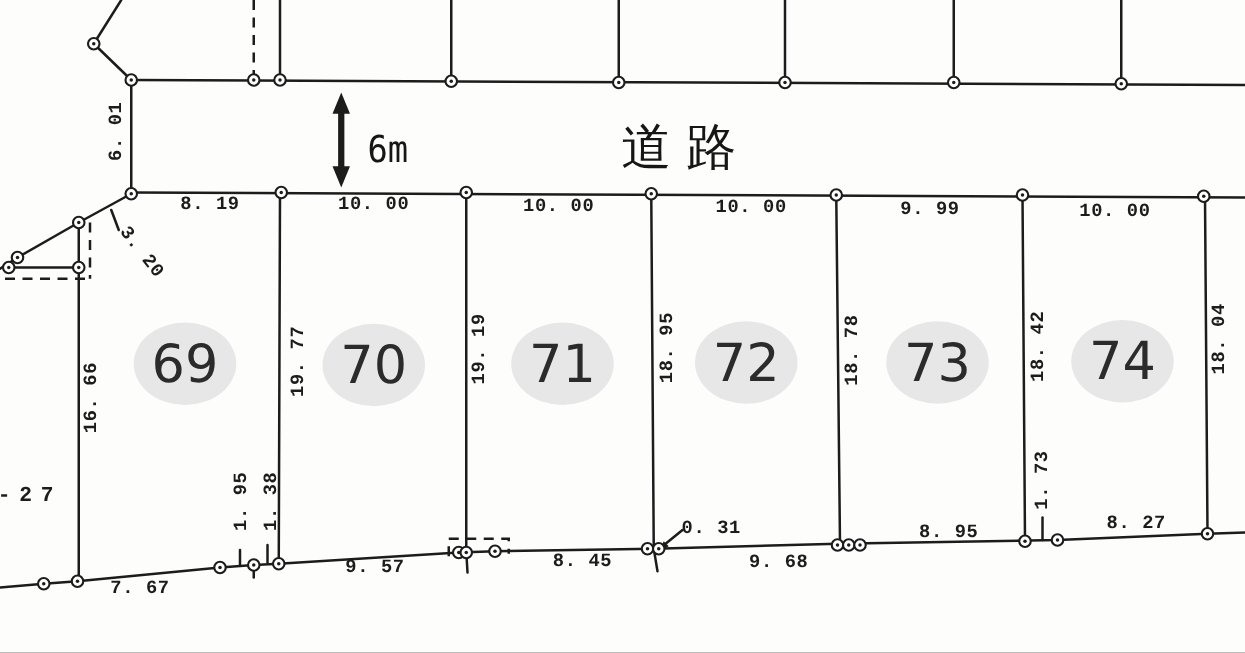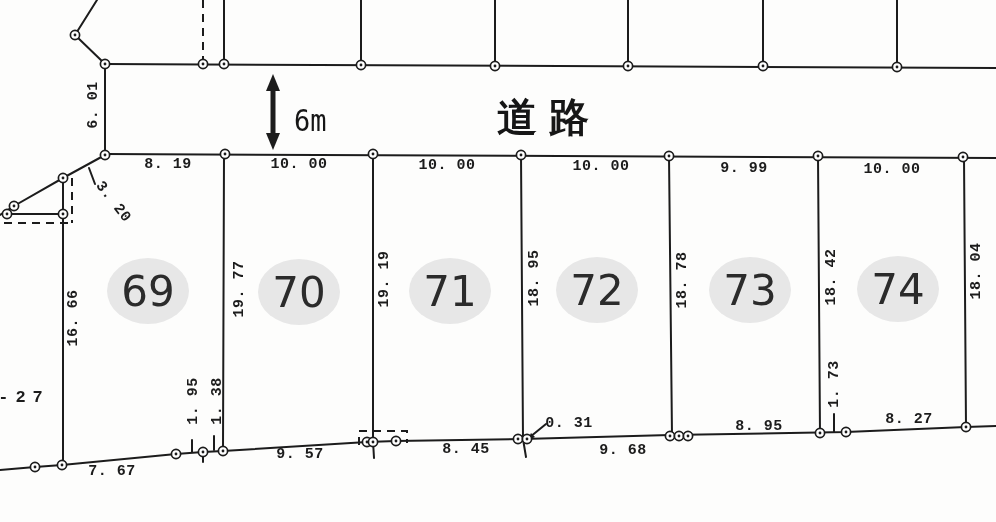--- a/index.html
+++ b/index.html
@@ -1,21 +1,21 @@
 <!DOCTYPE html>
 <html><head>
 <meta charset="utf-8">
 <style>
   html,body{margin:0;padding:0;background:#888;}
   #stage{
     position:relative;width:996px;height:522px;background:#fdfdfc;
     overflow:hidden;font-family:"DejaVu Sans",sans-serif;
   }
   #plat-svg{position:absolute;left:0;top:0;}
-  .overlay-label{position:absolute;color:#161616;white-space:nowrap;font-weight:bold;}
+  .overlay-label{position:absolute;color:#161616;white-space:nowrap;}
   #road-label{
     left:497px;top:90px;font-size:40px;letter-spacing:12px;
     font-family:"DejaVu Sans",sans-serif;
   }
   #road-width-label{
     left:294px;top:105px;font-size:27px;font-weight:500;
     font-family:"DejaVu Sans Mono",monospace;transform:scaleY(1.1);
   }
   .dim-text{
     font-family:"Liberation Mono","DejaVu Sans Mono",monospace;

